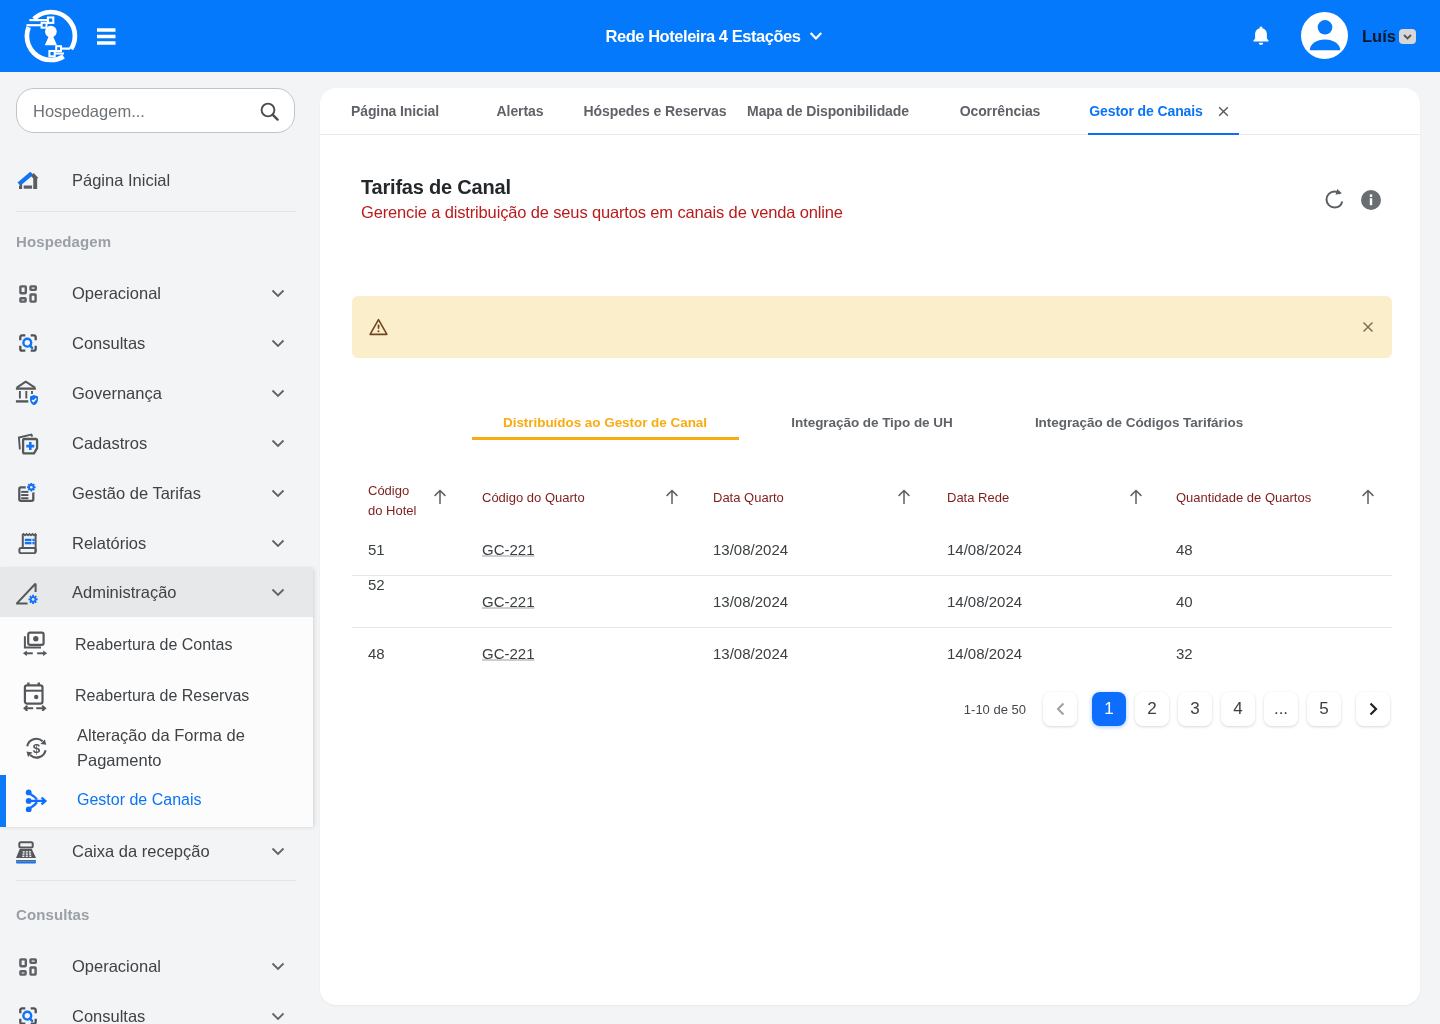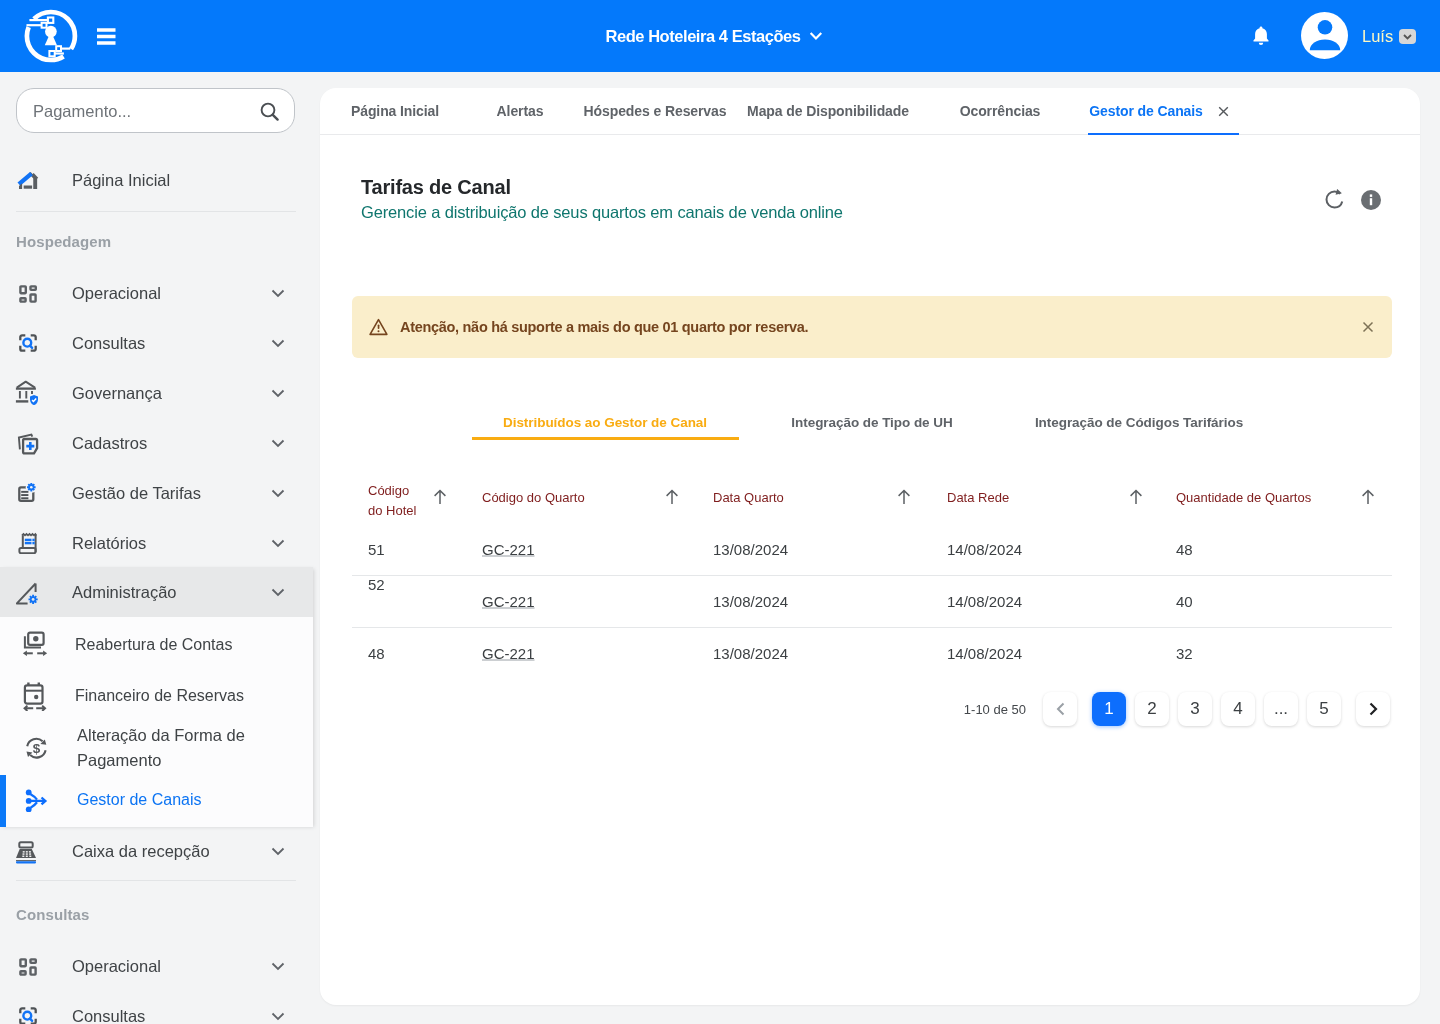--- a/index.html
+++ b/index.html
@@ -71,30 +71,30 @@
   <svg class="abs" style="left:1252px;top:26px" width="18" height="20" viewBox="0 0 18 20">
     <path fill="#fff" d="M9 0.4c.8 0 1.4.6 1.4 1.4v.5c2.6.6 4.5 2.9 4.5 5.7v4.4l1.6 2.1c.3.4 0 1-.5 1H2c-.5 0-.8-.6-.5-1l1.6-2.1V8c0-2.8 1.9-5.1 4.5-5.7v-.5C7.6 1 8.2.4 9 .4z"></path>
     <path fill="#fff" d="M6.8 16.8h4.4a2.2 2.2 0 0 1-4.4 0z"></path>
   </svg>
 
   <svg class="abs" style="left:1301px;top:12px" width="47" height="47" viewBox="0 0 47 47">
     <circle cx="23.5" cy="23.5" r="23.5" fill="#fff"></circle>
     <circle cx="24" cy="15.3" r="7.3" fill="#0479fb"></circle>
     <path d="M8.8 38.3 a15.2 10.9 0 0 1 30.4 0 z" fill="#0479fb"></path>
   </svg>
-  <div class="abs" style="left:1362px;top:36px;transform:translateY(-50%);color:#fef9c3;font-size:16.5px;font-weight:400">Luís</div>
+  <div class="abs" style="left:1362px;top:36px;transform:translateY(-50%);color:#0f172a;font-size:16.5px;font-weight:700">Luís</div>
   <div class="abs" style="left:1399px;top:28.5px;width:17px;height:15px;background:#d7d7d7;border-radius:4px">
     <svg class="abs" style="left:4px;top:5px" width="9" height="6" viewBox="0 0 9 6">
         <path d="M1 1 4.5 4.5 8 1" fill="none" stroke="#555" stroke-width="1.8"></path>
       </svg>
   </div>
 </div>
 
 <div id="search">
-  <span>Pagamento...</span>
+  <span>Hospedagem...</span>
   <svg class="abs" style="right:14px;top:12px" width="21" height="21" viewBox="0 0 21 21">
     <circle cx="9" cy="9" r="6.4" fill="none" stroke="#4a4e52" stroke-width="1.9"></circle>
     <path d="M13.8 13.8 18.6 18.6" stroke="#4a4e52" stroke-width="2.4" stroke-linecap="round"></path>
   </svg>
 </div>
 
 <svg class="abs" style="left:16px;top:166px" width="26" height="26" viewBox="0 0 26 26">
   <path d="M16 7.5 14.6 8.7" fill="none" stroke="#5a5e62" stroke-width="4.2"></path>
   <path d="M16.2 8.3l4.5 4.9" fill="none" stroke="#5a5e62" stroke-width="4"></path>
   <path d="M2.9 18.2 15.4 7.6" fill="none" stroke="#1273f5" stroke-width="4.3"></path>
@@ -236,21 +236,21 @@
     <rect x="2.9" y="5.4" width="17.6" height="18.2" rx="2.2" stroke-width="2.2"></rect>
     <path d="M6.4 2.5v2.8M16.8 2.5v2.8" stroke-width="2.4"></path>
     <path d="M3 10.7H20.4" stroke-width="2"></path>
   </g>
   <circle cx="14.2" cy="17" r="2.2" fill="#55585b"></circle>
   <g fill="none" stroke="#55585b" stroke-width="1.9">
     <path d="M2.6 28.3h8.6M5.4 25.6 2.5 28.3l2.9 2.7"></path>
     <path d="M14.2 28.3h8.6M20.2 25.6l2.9 2.7-2.9 2.7"></path>
   </g>
 </svg>
-<div class="abs navtxt" style="left:75px;top:696px;transform:translateY(-50%);font-size:16px">Financeiro de Reservas</div>
+<div class="abs navtxt" style="left:75px;top:696px;transform:translateY(-50%);font-size:16px">Reabertura de Reservas</div>
 
 <svg class="abs" style="left:25px;top:736px" width="23" height="24" viewBox="0 0 23 24">
   <g fill="none" stroke="#55585b" stroke-width="2.1">
     <path d="M2.2 10.2A9.3 9.3 0 0 1 17.6 5.3"></path>
     <path d="M20.6 14.2A9.3 9.3 0 0 1 5.2 19.1"></path>
   </g>
   <polygon points="21.3,8.8 15.4,7.9 19.8,3.5 " fill="#55585b"></polygon>
   <polygon points="1.5,15.6 7.4,16.5 3,20.9" fill="#55585b"></polygon>
   <text x="11.4" y="16.9" font-size="13.5" font-weight="bold" fill="#55585b" text-anchor="middle" font-family="Liberation Sans,sans-serif">$</text>
 </svg>
@@ -331,39 +331,38 @@
 <div class="tab" style="left:655px">Hóspedes e Reservas</div>
 <div class="tab" style="left:828px">Mapa de Disponibilidade</div>
 <div class="tab" style="left:1000px">Ocorrências</div>
 <div class="tab" style="left:1146px;color:#0b74f5">Gestor de Canais</div>
 <svg class="abs" style="left:1217.5px;top:105.5px" width="11" height="11" viewBox="0 0 11 11">
     <path d="M1.2 1.2 9.8 9.8M9.8 1.2 1.2 9.8" stroke="#55585c" stroke-width="1.4"></path>
   </svg>
 <div id="activeline"></div>
 
 <div class="abs" style="left:361px;top:176px;font-size:20px;font-weight:bold;color:#25282b;letter-spacing:-.2px">Tarifas de Canal</div>
-<div class="abs" style="left:361px;top:203px;font-size:16.5px;color:#0f766e;letter-spacing:-.15px">Gerencie a distribuição de seus quartos em canais de venda online</div>
+<div class="abs" style="left:361px;top:203px;font-size:16.5px;color:#b91c1c;letter-spacing:-.15px">Gerencie a distribuição de seus quartos em canais de venda online</div>
 
 <svg class="abs" style="left:1324px;top:189px" width="21" height="21" viewBox="0 0 21 21">
   <circle cx="10.5" cy="10.5" r="8" fill="none" stroke="#5b5f63" stroke-width="2" pathLength="360" stroke-dasharray="300 60" stroke-dashoffset="-15"></circle>
   <polygon points="17.9,4.2 11.6,5.7 13.1,-0.1" fill="#5b5f63"></polygon>
 </svg>
 <svg class="abs" style="left:1361px;top:190px" width="20" height="20" viewBox="0 0 20 20">
   <circle cx="10" cy="10" r="10" fill="#6a6e72"></circle>
   <rect x="8.8" y="8.2" width="2.4" height="7" fill="#fff"></rect>
   <rect x="8.8" y="4.4" width="2.4" height="2.5" fill="#fff"></rect>
 </svg>
 
 <div id="banner">
   <svg class="abs" style="left:17px;top:22px" width="19" height="18" viewBox="0 0 19 18">
     <path d="M9.5 1.6 17.9 16.4H1.1Z" fill="none" stroke="#75451f" stroke-width="1.6" stroke-linejoin="round"></path>
     <rect x="8.7" y="6.4" width="1.7" height="4.6" rx=".8" fill="#75451f"></rect>
     <circle cx="9.5" cy="13.2" r="1" fill="#75451f"></circle>
   </svg>
-  <div class="msg">Atenção, não há suporte a mais do que 01 quarto por reserva.</div>
   <svg class="abs" style="right:18px;top:25px" width="12" height="12" viewBox="0 0 12 12">
       <path d="M1.5 1.5 10.5 10.5M10.5 1.5 1.5 10.5" stroke="#7d7256" stroke-width="1.5"></path>
     </svg>
 </div>
 
 <div class="atab" style="left:605px;color:#f9ac12">Distribuídos ao Gestor de Canal</div>
 <div class="atab" style="left:872px">Integração de Tipo de UH</div>
 <div class="atab" style="left:1139px">Integração de Códigos Tarifários</div>
 <div id="amberline"></div>
 

